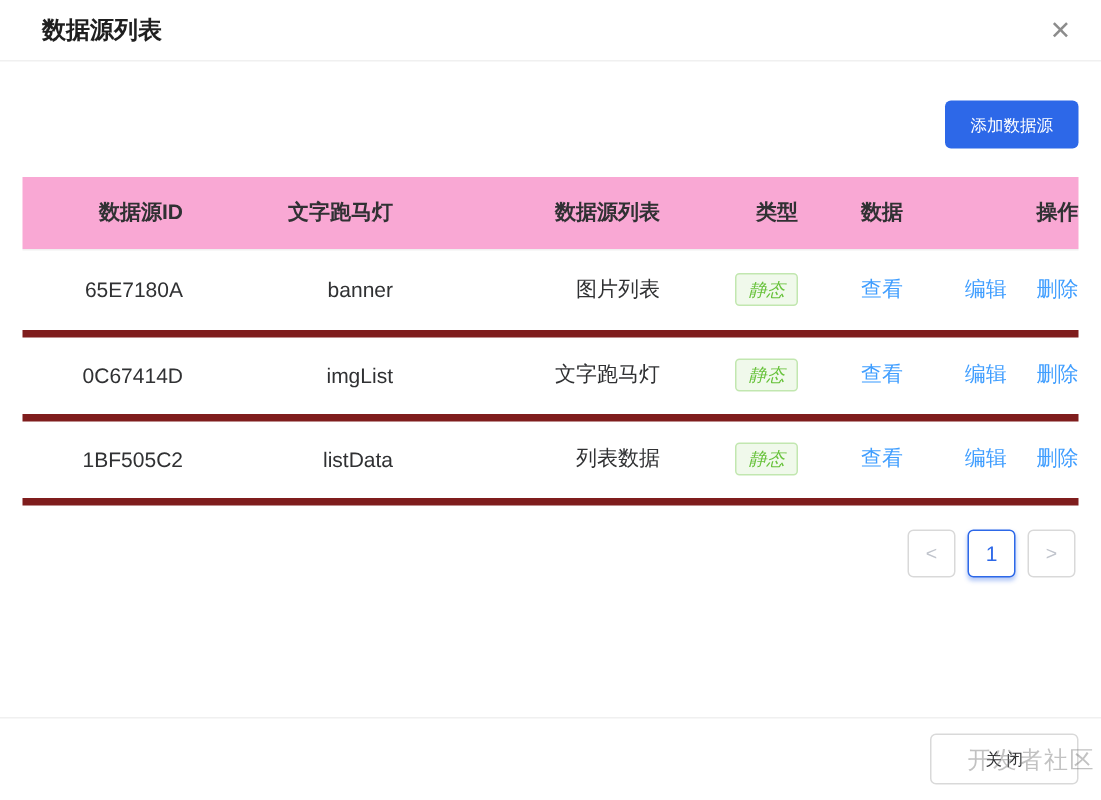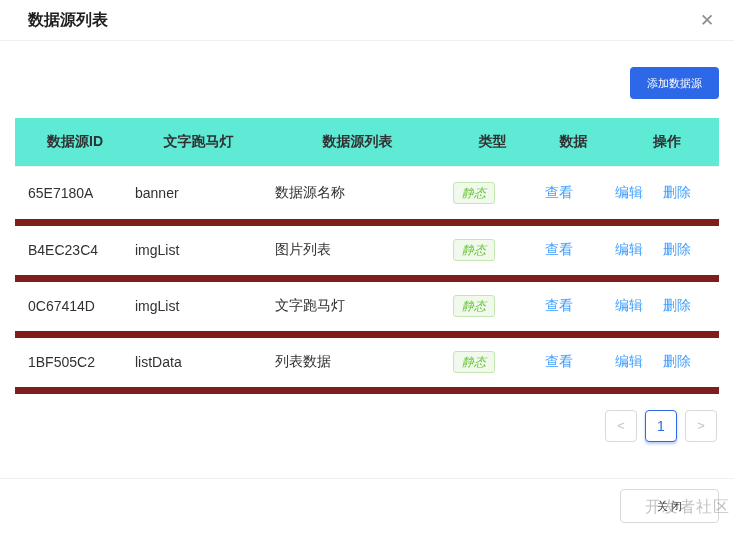--- a/index.html
+++ b/index.html
@@ -18,23 +18,23 @@
   
   .modal-body { flex: 1; padding: 26px 15px 0 15px; }
   .toolbar { display: flex; justify-content: flex-end; margin-bottom: 19px; }
   .btn { font-size: 11px; border-radius: 4px; cursor: pointer; border: 1px solid transparent; }
   .btn-primary { background: #2d68e8; color: #fff; height: 32px; padding: 0 17px; border: none; }
 
   
   table { width: 100%; border-collapse: collapse; table-layout: fixed; font-size: 14px; }
   col.c1 { width: 107px; } col.c2 { width: 140px; } col.c3 { width: 178px; }
   col.c4 { width: 92px; }  col.c5 { width: 70px; }
-  thead th { background: #5eead4; height: 48px; text-align: center; font-weight: 600; color: #303133;
+  thead th { background: #f9a8d4; height: 48px; text-align: right; font-weight: 600; color: #303133;
              padding: 0 0 0 13px; border-bottom: 1px solid #f0f0f0; }
-  tbody td { height: 56px; padding: 0 0 0 13px; border-bottom: 7px solid #7f1d1d; color: #303133; }
+  tbody td { height: 56px; padding: 0 0 0 13px; border-bottom: 5px solid #7f1d1d; color: #303133; text-align: right; }
   .tag-success { display: inline-block; font-size: 12px; line-height: 20px; padding: 0 8px;
                  color: #67c23a; background: #f0f9eb; border: 1px solid #c2e7b0; border-radius: 3px; font-style: italic; }
   .link { color: #409eff; text-decoration: none; cursor: pointer; }
   .op-gap { margin-right: 16px; }
 
   
   .pagination { display: flex; justify-content: flex-end; align-items: center; margin-top: 16px; padding-right: 2px; }
   .page-btn { width: 32px; height: 32px; margin-left: 8px; background: #fff; border: 1px solid #d9d9d9;
               border-radius: 4px; display: flex; align-items: center; justify-content: center;
               font-size: 13px; color: #c0c4cc; cursor: pointer; }
@@ -81,31 +81,20 @@
           <th>数据源列表</th>
           <th>类型</th>
           <th>数据</th>
           <th>操作</th>
         </tr>
       </thead>
       <tbody>
         <tr>
           <td>65E7180A</td>
           <td>banner</td>
-          <td>数据源名称</td>
-          <td><span class="tag-success">静态</span></td>
-          <td><a class="link">查看</a></td>
-          <td>
-            <a class="link op-gap">编辑</a>
-            <a class="link">删除</a>
-          </td>
-        </tr>
-        <tr>
-          <td>B4EC23C4</td>
-          <td>imgList</td>
           <td>图片列表</td>
           <td><span class="tag-success">静态</span></td>
           <td><a class="link">查看</a></td>
           <td>
             <a class="link op-gap">编辑</a>
             <a class="link">删除</a>
           </td>
         </tr>
         <tr>
           <td>0C67414D</td>

